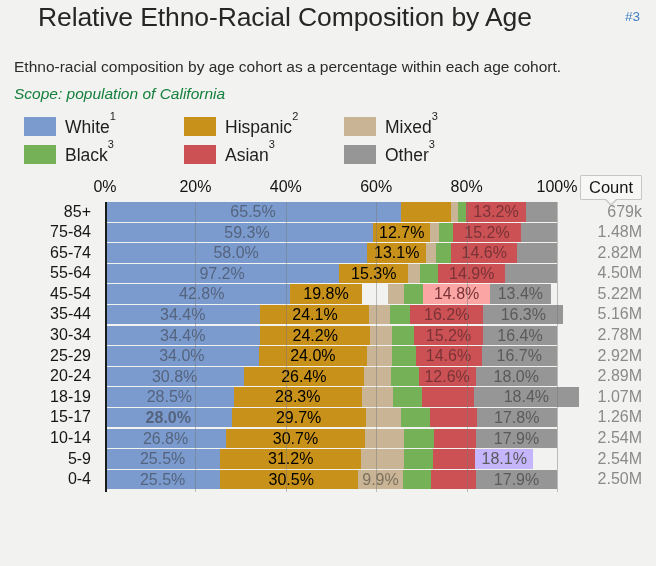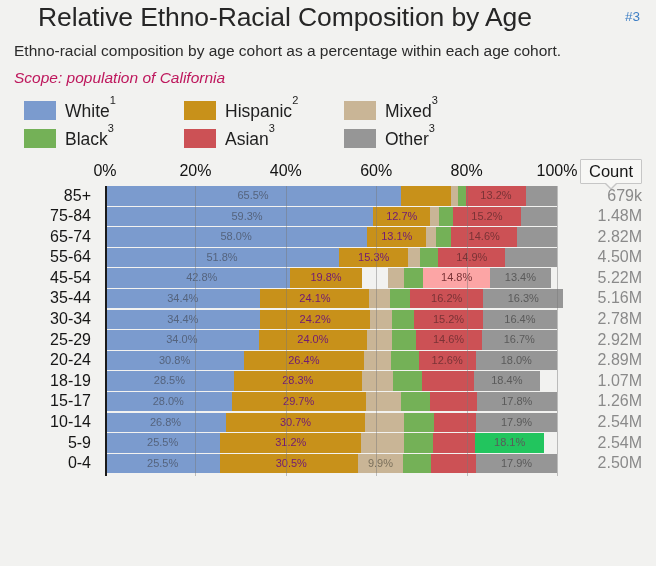--- a/index.html
+++ b/index.html
@@ -36,32 +36,32 @@
     display: inline-block;
   }
   .rank-badge {
     position: absolute;
     right: 2px;
     top: 9px;
     font-size: 13.5px;
     color: #3d7ec4;
   }
   .subtitle {
-    margin: 6px 0 0 0;
+    margin: 22px 0 0 0;
     font-size: 15.5px;
     line-height: 22.5px;
     color: #2b2b2b;
     max-width: 610px;
   }
   .scope {
     margin: 4px 0 0 0;
     font-size: 15.5px;
     line-height: 22px;
     font-style: italic;
-    color: #be185d;
+    color: #15803d;
   }
   
   .legend {
     margin-top: 8px;
     display: grid;
     grid-template-columns: 160px 160px 160px;
     grid-auto-rows: 28px;
     align-items: center;
     padding-left: 10px;
   }
@@ -192,27 +192,27 @@
   .seg {
     position: absolute;
     top: 0;
     height: 19.5px;
     overflow: hidden;
     display: flex;
     align-items: center;
     justify-content: center;
   }
   .seg-label {
-    font-size: 11px;
+    font-size: 16px;
     line-height: 19.5px;
     white-space: nowrap;
     color: #5c5c5c;
   }
   .seg.white   .seg-label { color: #55647e; }
-  .seg.hispanic .seg-label { color: #701a75; }
+  .seg.hispanic .seg-label { color: #000000; }
   .seg.asian   .seg-label { color: #7a3336; }
   .seg.other   .seg-label { color: #5a5a5a; }
   .seg.mixed   .seg-label { color: #7b705c; }
   .row-count {
     position: absolute;
     right: 0;
     width: 80px;
     text-align: right;
     font-size: 16px;
     color: #8a8a8a;
@@ -331,21 +331,21 @@
                 <span class="seg-label">14.6%</span>
               </div>
               <div class="seg other" style="left: 412.224px; width: 39.776px; background: rgb(150, 150, 150);"></div>
             </div>
             <div class="row-count">2.82M</div>
           </div>
           <div class="row">
             <div class="row-label">55-64</div>
             <div class="bar">
               <div class="seg white" style="left: 0px; width: 234.136px; background: rgb(123, 155, 206);">
-                <span class="seg-label">51.8%</span>
+                <span class="seg-label">97.2%</span>
               </div>
               <div class="seg hispanic" style="left: 234.136px; width: 69.156px; background: rgb(200, 145, 26);">
                 <span class="seg-label">15.3%</span>
               </div>
               <div class="seg mixed" style="left: 303.292px; width: 11.752px; background: rgb(201, 181, 150);"></div>
               <div class="seg black" style="left: 315.044px; width: 18.08px; background: rgb(116, 177, 87);"></div>
               <div class="seg asian" style="left: 333.124px; width: 67.348px; background: rgb(204, 81, 85);">
                 <span class="seg-label">14.9%</span>
               </div>
               <div class="seg other" style="left: 400.472px; width: 51.528px; background: rgb(150, 150, 150);"></div>
@@ -457,30 +457,30 @@
             <div class="bar">
               <div class="seg white" style="left: 0px; width: 128.82px; background: rgb(123, 155, 206);">
                 <span class="seg-label">28.5%</span>
               </div>
               <div class="seg hispanic" style="left: 128.82px; width: 127.916px; background: rgb(200, 145, 26);">
                 <span class="seg-label">28.3%</span>
               </div>
               <div class="seg mixed" style="left: 256.736px; width: 31.64px; background: rgb(201, 181, 150);"></div>
               <div class="seg black" style="left: 288.376px; width: 28.928px; background: rgb(116, 177, 87);"></div>
               <div class="seg asian" style="left: 317.304px; width: 51.528px; background: rgb(204, 81, 85);"></div>
-              <div class="seg other" style="left: 368.832px; width: 66px; background: rgb(150, 150, 150);">
+              <div class="seg other" style="left: 368.832px; width: 105px; background: rgb(150, 150, 150);">
                 <span class="seg-label">18.4%</span>
               </div>
             </div>
             <div class="row-count">1.07M</div>
           </div>
           <div class="row">
             <div class="row-label">15-17</div>
             <div class="bar">
-              <div class="seg white" style="left: 0px; width: 126.56px; background: rgb(123, 155, 206);">
+              <div class="seg white" style="left: 0px; width: 126.56px; background: rgb(123, 155, 206); font-weight: bold;">
                 <span class="seg-label">28.0%</span>
               </div>
               <div class="seg hispanic" style="left: 126.56px; width: 134.244px; background: rgb(200, 145, 26);">
                 <span class="seg-label">29.7%</span>
               </div>
               <div class="seg mixed" style="left: 260.804px; width: 35.256px; background: rgb(201, 181, 150);"></div>
               <div class="seg black" style="left: 296.06px; width: 29.38px; background: rgb(116, 177, 87);"></div>
               <div class="seg asian" style="left: 325.44px; width: 46.104px; background: rgb(204, 81, 85);"></div>
               <div class="seg other" style="left: 371.544px; width: 80.456px; background: rgb(150, 150, 150);">
                 <span class="seg-label">17.8%</span>
@@ -511,21 +511,21 @@
             <div class="bar">
               <div class="seg white" style="left: 0px; width: 115.26px; background: rgb(123, 155, 206);">
                 <span class="seg-label">25.5%</span>
               </div>
               <div class="seg hispanic" style="left: 115.26px; width: 141.024px; background: rgb(200, 145, 26);">
                 <span class="seg-label">31.2%</span>
               </div>
               <div class="seg mixed" style="left: 256.284px; width: 42.488px; background: rgb(201, 181, 150);"></div>
               <div class="seg black" style="left: 298.772px; width: 28.928px; background: rgb(116, 177, 87);"></div>
               <div class="seg asian" style="left: 327.7px; width: 42.488px; background: rgb(204, 81, 85);"></div>
-              <div class="seg other" style="left: 370.188px; width: 69px; background: #22c55e;">
+              <div class="seg other" style="left: 370.188px; width: 58px; background: #c4b5fd;">
                 <span class="seg-label">18.1%</span>
               </div>
             </div>
             <div class="row-count">2.54M</div>
           </div>
           <div class="row">
             <div class="row-label">0-4</div>
             <div class="bar">
               <div class="seg white" style="left: 0px; width: 115.26px; background: rgb(123, 155, 206);">
                 <span class="seg-label">25.5%</span>

